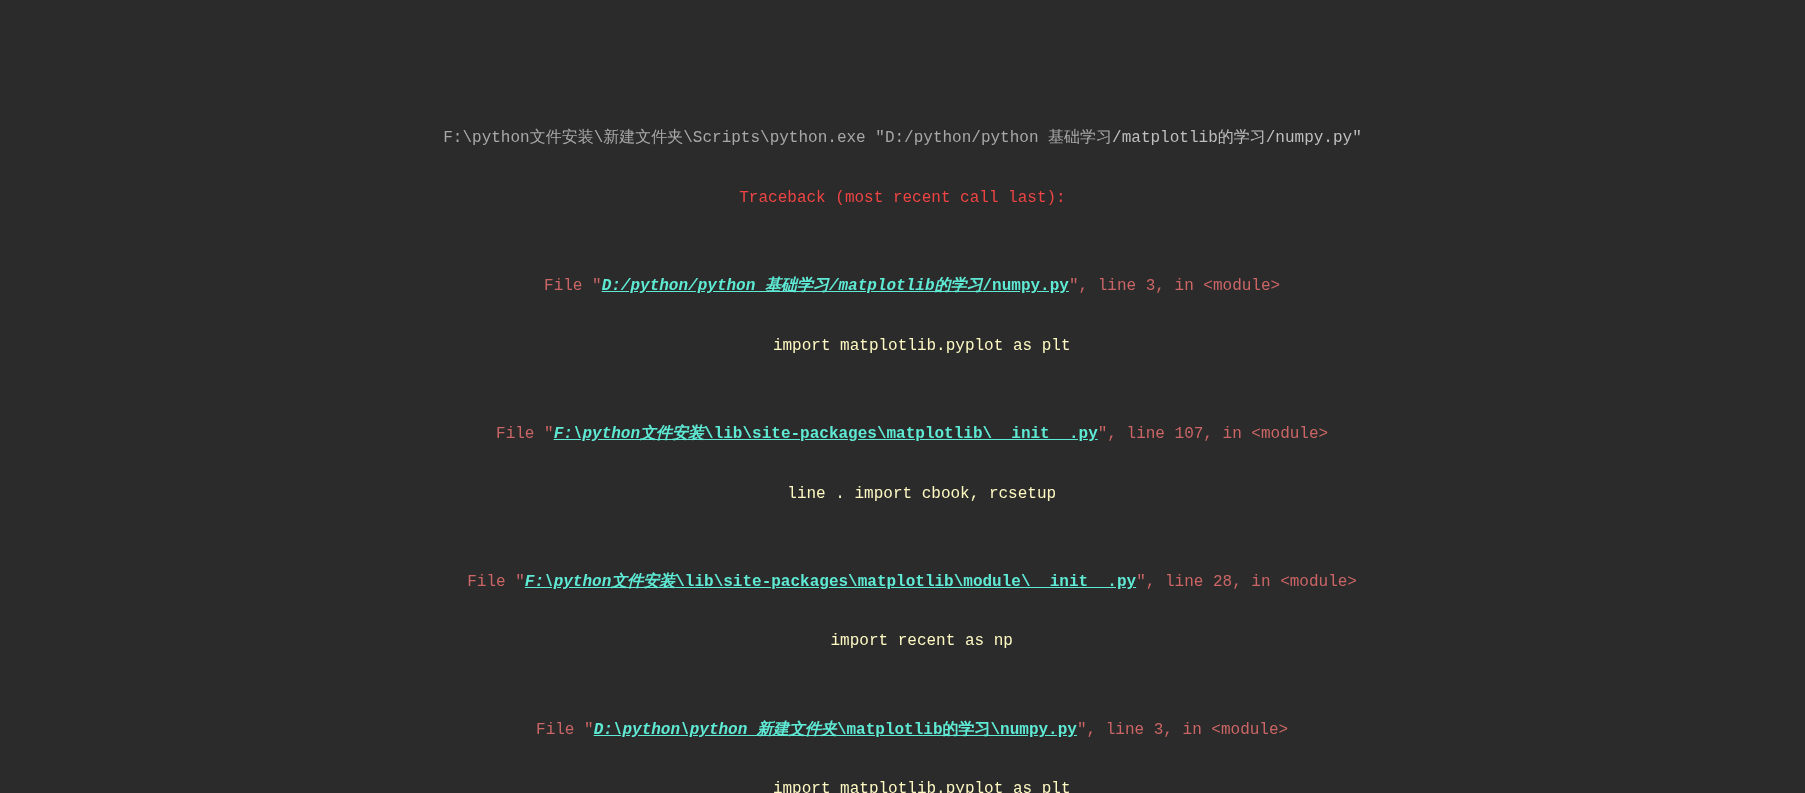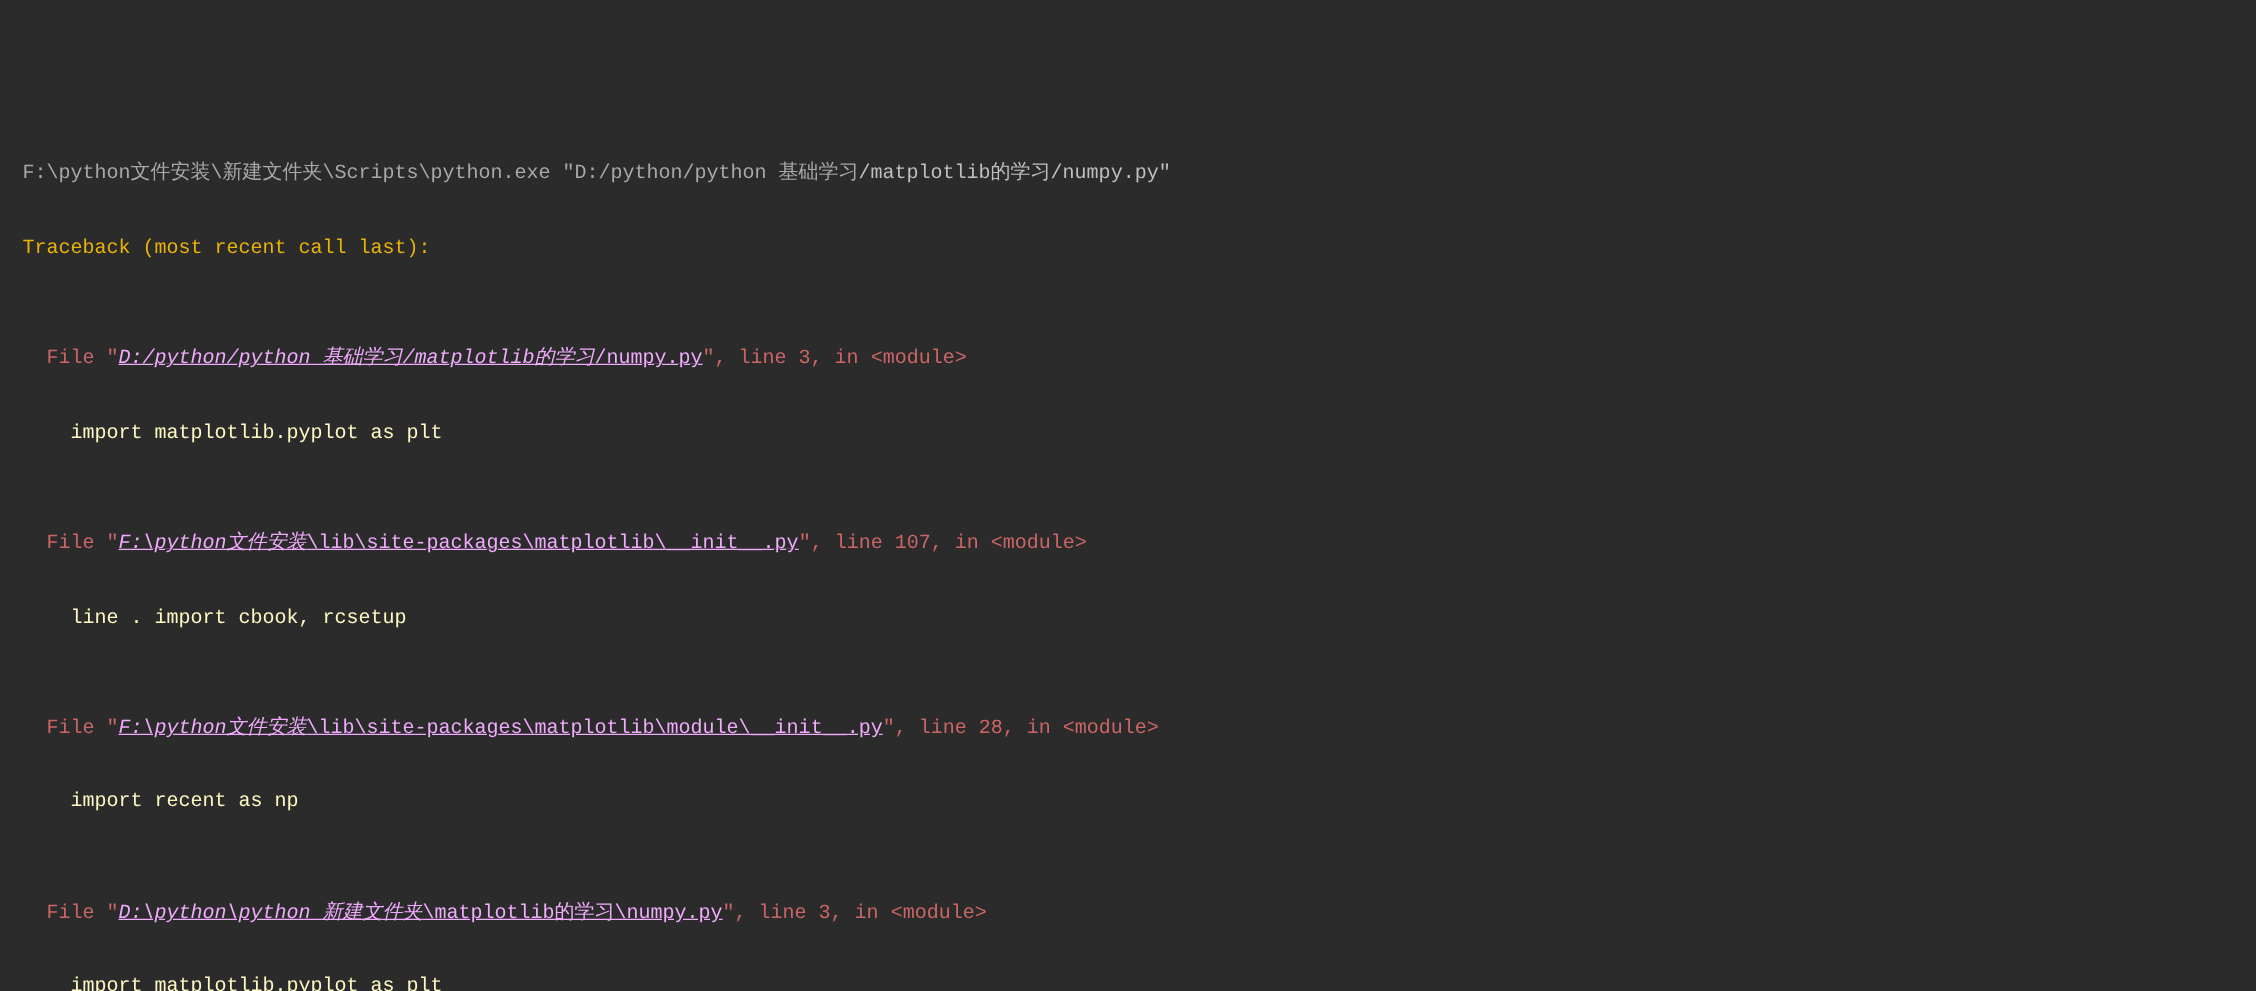--- a/index.html
+++ b/index.html
@@ -1,34 +1,35 @@
 <!DOCTYPE html>
 <html><head>
   <meta charset="utf-8">
   <style>
-    * { margin: 0; padding: 0; box-sizing: border-box; }
+    * { margin: 0; padding: 0; box-sizing: border-box; text-align: center; }
     body {
       background: #2b2b2b;
       font-family: 'Consolas', 'Menlo', 'Courier New', monospace;
       font-size: 16px;
       line-height: 1.85;
       padding: 6px 18px;
       color: #bbbbbb;
       white-space: pre;
       overflow-x: auto;
     }
     .cmd { color: #a8a8a8; }
     .cmd .hl { color: #bfbfbf; }
-    .tb-header { color: #eab308; }
+    .tb-header { color: #ef4444; }
     .file-line { color: #cc6666; }
     .file-line .path-link {
-      color: #f0abfc;
+      color: #5eead4;
       font-style: italic;
       text-decoration: underline;
       cursor: pointer;
+      font-weight: bold;
     }
     .file-line .path-link .nonital { font-style: normal; }
     .code-line { color: #fef9c3; }
     .indent1 { padding-left: 2ch; display: inline-block; }
     .indent2 { padding-left: 4ch; display: inline-block; }
   </style>
 </head>
 <body>
 
 

